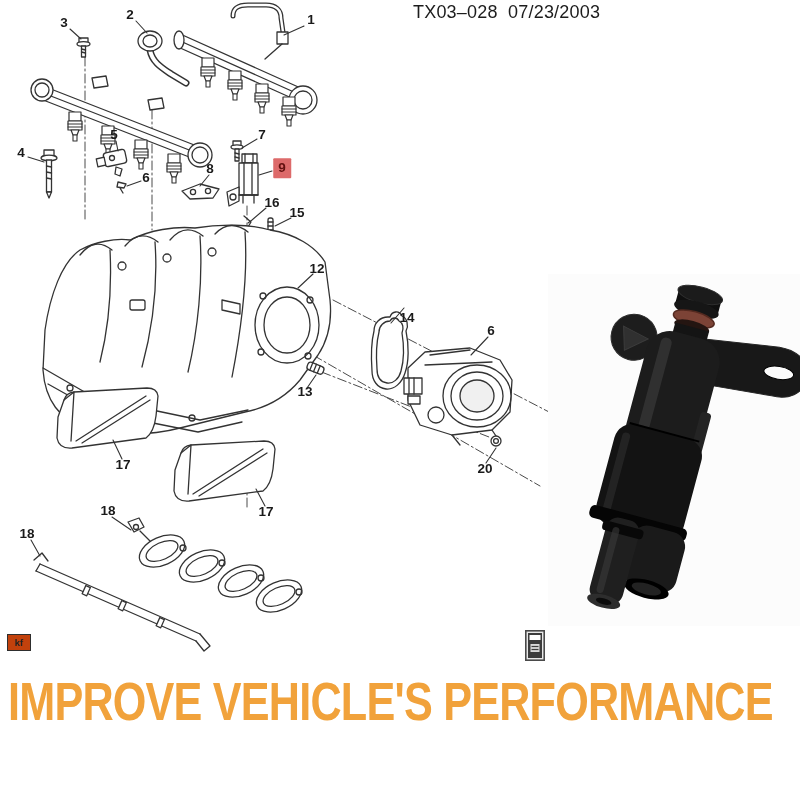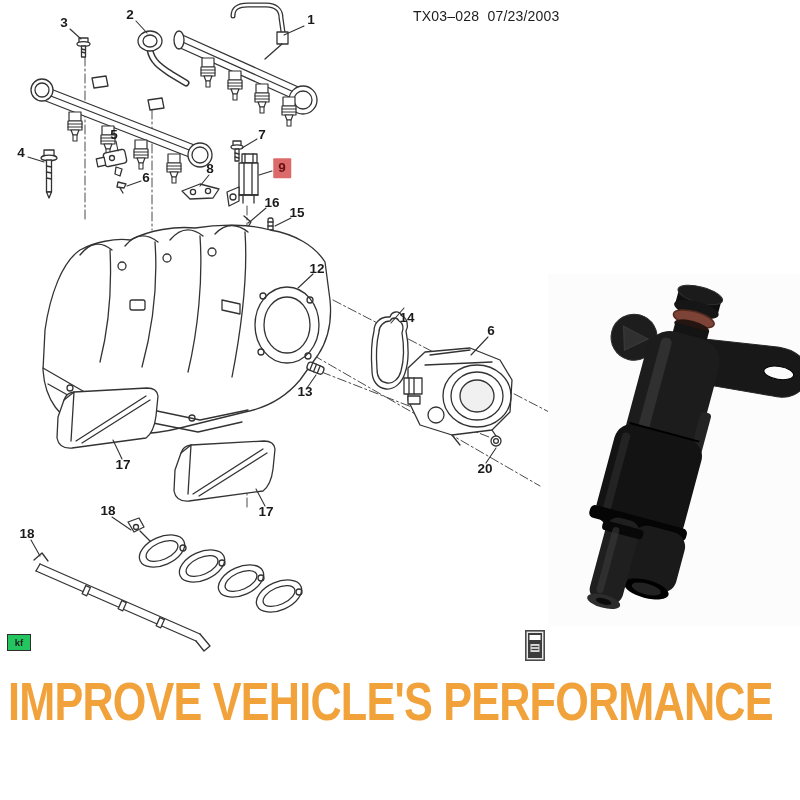--- a/index.html
+++ b/index.html
@@ -1,32 +1,32 @@
 <!DOCTYPE html>
 <html><head>
 <meta charset="utf-8">
 <style>
   html,body{margin:0;padding:0;}
   body{width:800px;height:800px;background:#ffffff;position:relative;overflow:hidden;
        font-family:"Liberation Sans", sans-serif;}
   .page{position:absolute;inset:0;}
 
   
-  .doc-header{position:absolute;left:413px;top:2px;font-size:14px;letter-spacing:.2px;
-              color:#1c1c1c;white-space:nowrap;margin-top:6px;}
+  .doc-header{position:absolute;left:413px;top:2px;font-size:18px;letter-spacing:.2px;
+              color:#1c1c1c;white-space:nowrap;}
 
   
   .diagram{position:absolute;left:0;top:0;width:560px;height:665px;}
   .diagram svg{position:absolute;left:0;top:0;}
   .co{position:absolute;transform:translate(-50%,-50%);font-size:13.5px;font-weight:600;
       color:#1a1a1a;white-space:nowrap;line-height:1;}
   .co.badge{background:#dd6a6a;color:#63100f;padding:3px 5px;border-radius:1px;font-weight:700;}
   .kf-box{position:absolute;left:7px;top:634px;width:22px;height:15px;border:1.6px solid #2e2e2e;
           display:flex;align-items:center;justify-content:center;font-size:9.5px;font-weight:700;
-          color:#222;background:#22c55e;}
+          color:#222;background:#c2410c;}
 
   
   .headline{position:absolute;left:8px;top:672px;margin:0;font-size:54px;font-weight:700;
             color:#F1A23B;letter-spacing:-1px;white-space:nowrap;
             transform:scaleX(0.80);transform-origin:left center;line-height:58px;}
   .body-text{position:absolute;left:10px;top:738px;font-size:23px;color:#0e0e0e;
              letter-spacing:-0.4px;line-height:29px;white-space:nowrap;}
 
   
   .photo{position:absolute;left:548px;top:274px;width:252px;height:352px;background:#fcfcfc;}

